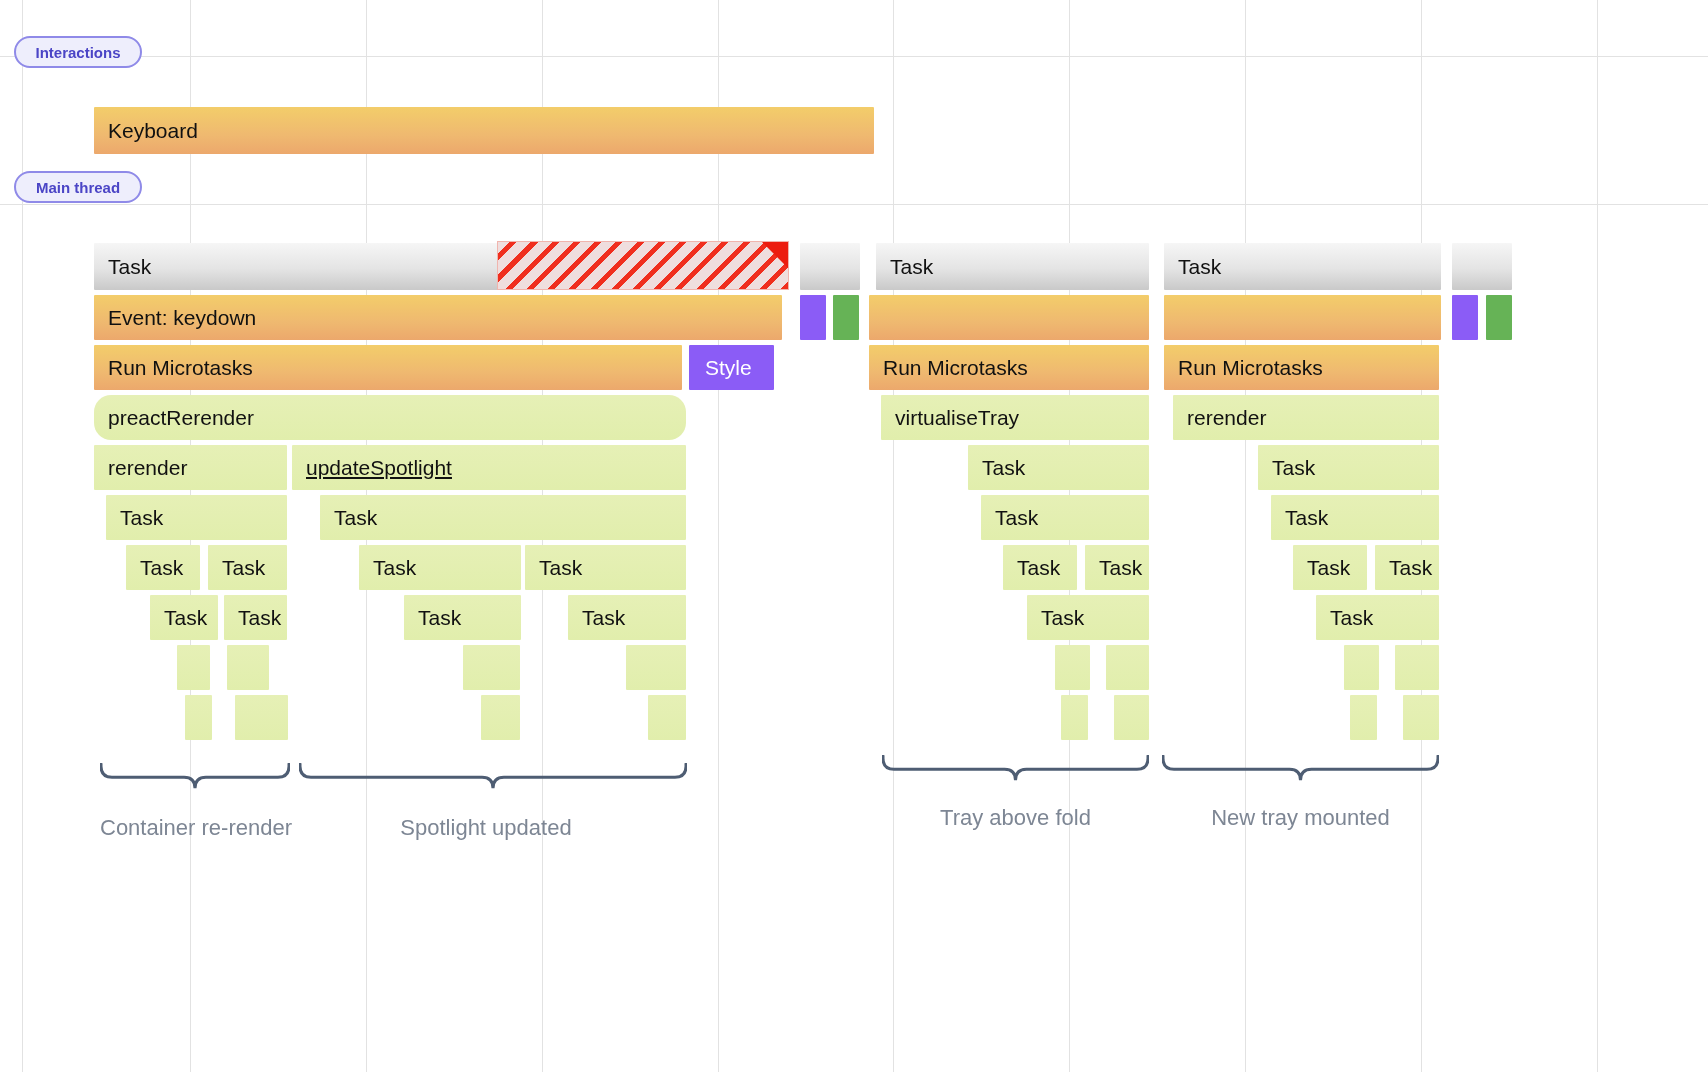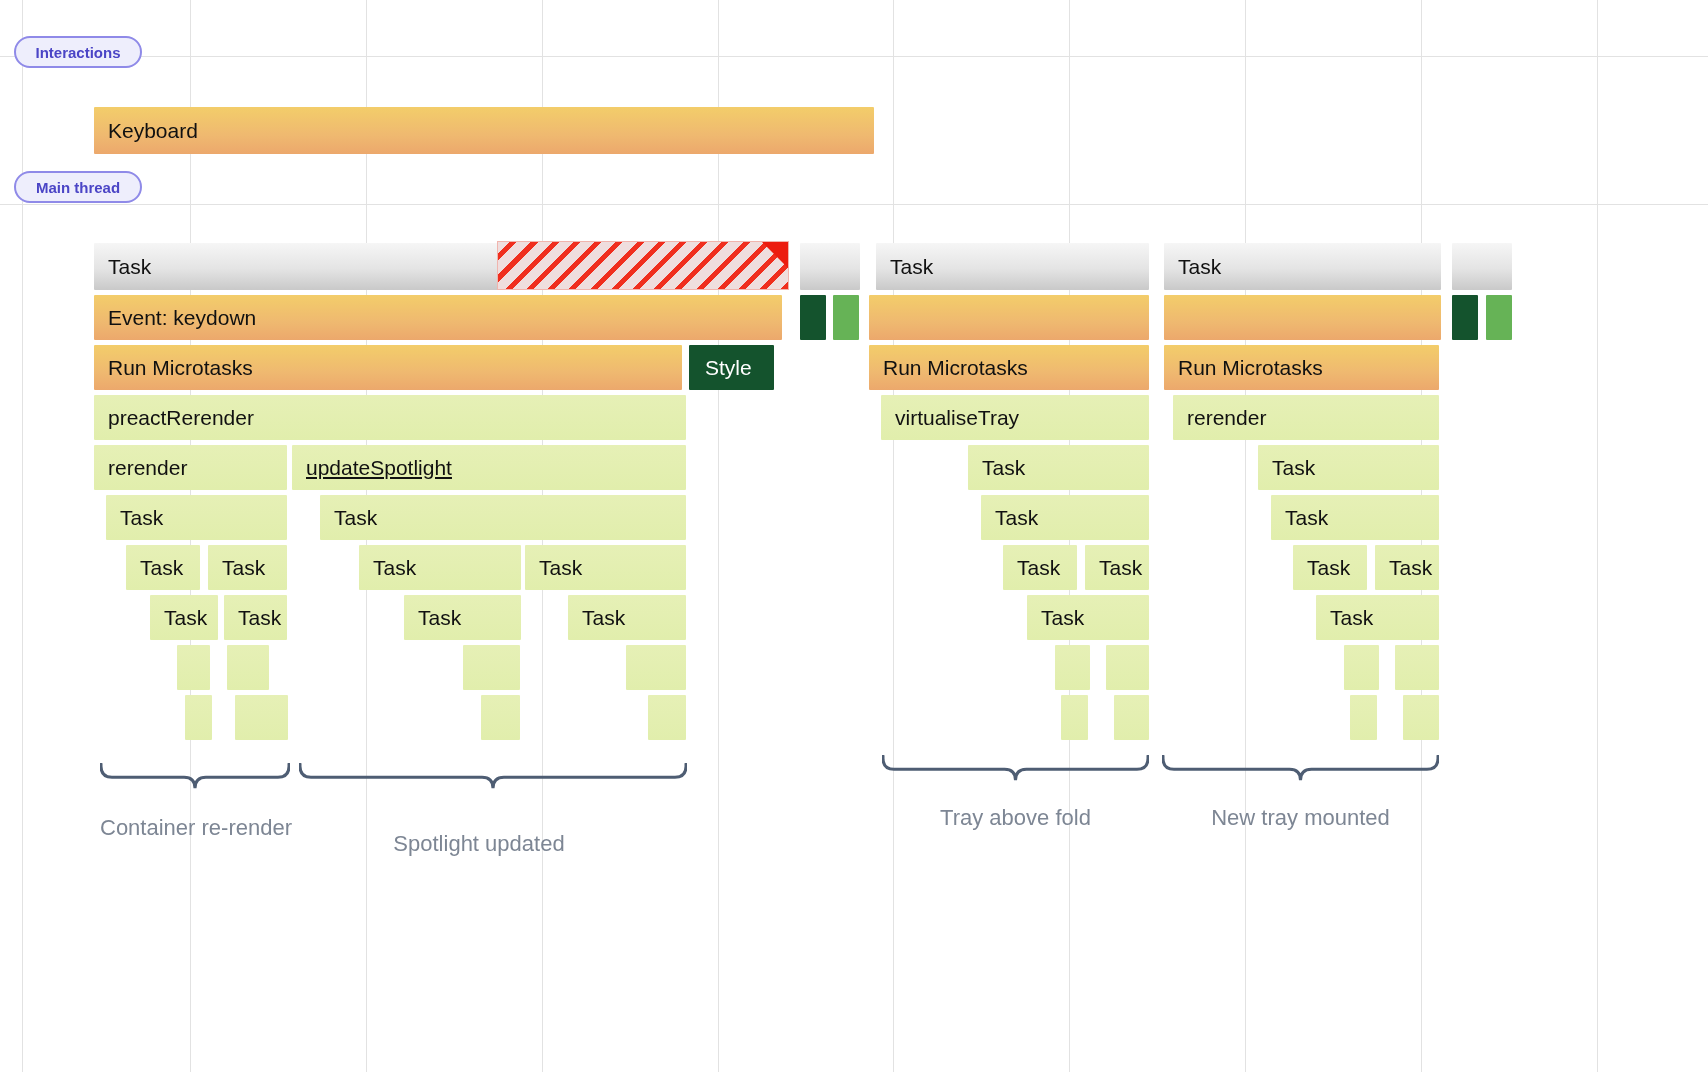--- a/index.html
+++ b/index.html
@@ -43,21 +43,21 @@
     white-space:nowrap;
     font-size:21px;
     color:#111;
     z-index:3;
   }
   .bar .lbl { padding-left:14px; pointer-events:none; }
 
   .bar.gray   { background:linear-gradient(180deg,#f6f6f6 0%,#e4e4e4 55%,#c9c9c9 100%); }
   .bar.orange { background:linear-gradient(180deg,#f3cd6a 0%,#efb970 60%,#eca86c 100%); }
   .bar.green  { background:linear-gradient(180deg,#e6f0b6 0%,#e1eeac 100%); }
-  .bar.purple { background:#14532d; color:#ffffff; }
+  .bar.purple { background:#8b5cf6; color:#ffffff; }
   .bar.purple .lbl { padding-left:16px; }
   .bar.solidgreen { background:#66b356; }
 
   
   .hatch {
     position:absolute;
     z-index:4;
     background-color:#efdede;
     background-image:repeating-linear-gradient(
       -45deg,
@@ -158,21 +158,21 @@
       </div>
       <div class="bar purple" style="left: 689px; top: 345px; width: 85px; height: 45px;">
         <span class="lbl">Style</span>
       </div>
       <div class="bar orange" style="left: 869px; top: 345px; width: 280px; height: 45px;">
         <span class="lbl">Run Microtasks</span>
       </div>
       <div class="bar orange" style="left: 1164px; top: 345px; width: 275px; height: 45px;">
         <span class="lbl">Run Microtasks</span>
       </div>
-      <div class="bar green" style="left: 94px; top: 395px; width: 592px; height: 45px;">
+      <div class="bar green" style="left: 94px; top: 395px; width: 592px; height: 45px; border-radius: 17px;">
         <span class="lbl">preactRerender</span>
       </div>
       <div class="bar green" style="left: 881px; top: 395px; width: 268px; height: 45px;">
         <span class="lbl">virtualiseTray</span>
       </div>
       <div class="bar green" style="left: 1173px; top: 395px; width: 266px; height: 45px;">
         <span class="lbl">rerender</span>
       </div>
       <div class="bar green" style="left: 94px; top: 445px; width: 193px; height: 45px;">
         <span class="lbl">rerender</span>
@@ -305,21 +305,21 @@
         <svg width="190" height="34">
           <path d="M 1,1 L 1,3.2799999999999994 Q 1,14.28 12,14.28 L 84,14.28 Q 95,14.28 95,25.28 Q 95,14.28 106,14.28 L 178,14.28 Q 189,14.28 189,3.2799999999999994 L 189,1" fill="none" stroke="#4e5d73" stroke-width="3" stroke-linecap="round"></path>
         </svg>
       </div>
       <div class="annot-label" style="left: 100px; top: 815px; width: 190px;">Container re-render</div>
       <div class="brace" style="left: 299px; top: 763px;">
         <svg width="388" height="34">
           <path d="M 1,1 L 1,3.2799999999999994 Q 1,14.28 12,14.28 L 183,14.28 Q 194,14.28 194,25.28 Q 194,14.28 205,14.28 L 376,14.28 Q 387,14.28 387,3.2799999999999994 L 387,1" fill="none" stroke="#4e5d73" stroke-width="3" stroke-linecap="round"></path>
         </svg>
       </div>
-      <div class="annot-label" style="left: 285px; top: 815px; width: 388px; margin-top: 16px;">Spotlight updated</div>
+      <div class="annot-label" style="left: 292px; top: 815px; width: 388px;">Spotlight updated</div>
       <div class="brace" style="left: 882px; top: 755px;">
         <svg width="267" height="34">
           <path d="M 1,1 L 1,3.2799999999999994 Q 1,14.28 12,14.28 L 122.5,14.28 Q 133.5,14.28 133.5,25.28 Q 133.5,14.28 144.5,14.28 L 255,14.28 Q 266,14.28 266,3.2799999999999994 L 266,1" fill="none" stroke="#4e5d73" stroke-width="3" stroke-linecap="round"></path>
         </svg>
       </div>
       <div class="annot-label" style="left: 882px; top: 805px; width: 267px;">Tray above fold</div>
       <div class="brace" style="left: 1162px; top: 755px;">
         <svg width="277" height="34">
           <path d="M 1,1 L 1,3.2799999999999994 Q 1,14.28 12,14.28 L 127.5,14.28 Q 138.5,14.28 138.5,25.28 Q 138.5,14.28 149.5,14.28 L 265,14.28 Q 276,14.28 276,3.2799999999999994 L 276,1" fill="none" stroke="#4e5d73" stroke-width="3" stroke-linecap="round"></path>
         </svg>

